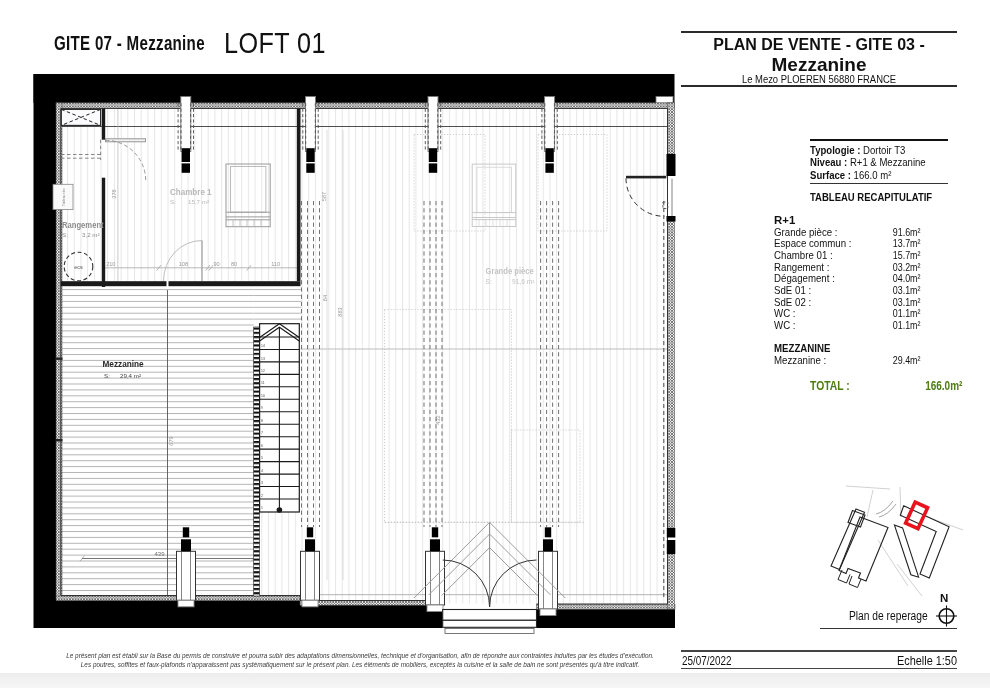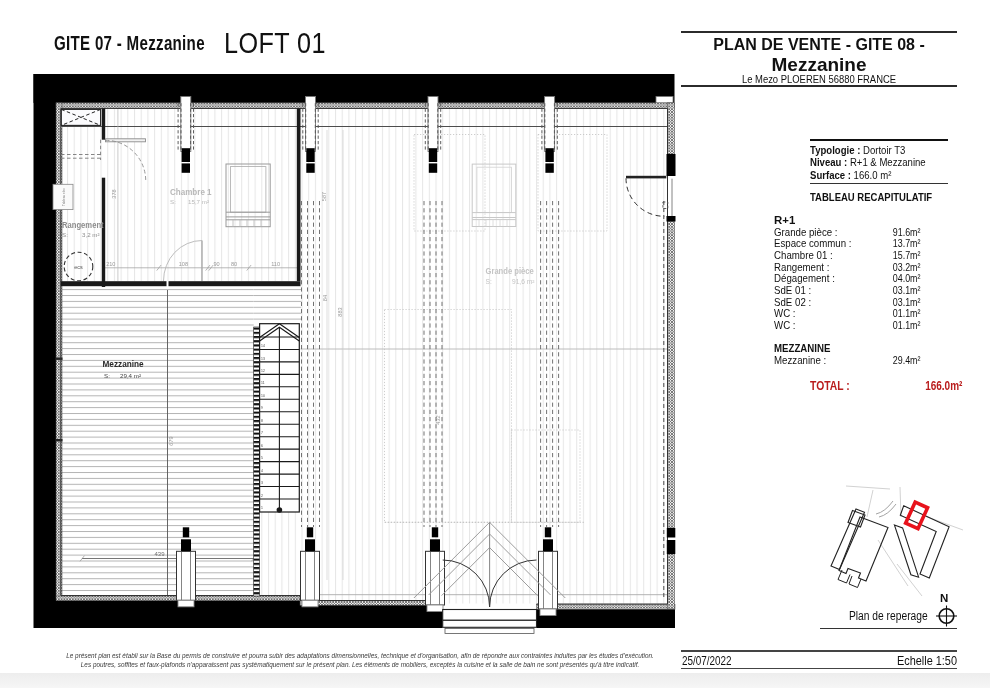--- a/index.html
+++ b/index.html
@@ -9,21 +9,21 @@
 </style>
 </head>
 <body>
 
 <div class="abs" style="left:54px;top:31px;font-size:21px;font-weight:600;letter-spacing:.4px;color:#111;transform:scaleX(.72);transform-origin:0 0;white-space:pre">GITE 07 - Mezzanine</div>
 
 <div class="abs" style="left:224px;top:26px;font-size:30px;font-weight:500;letter-spacing:.5px;color:#111;transform:scaleX(.84);transform-origin:0 0;white-space:pre">LOFT 01</div>
 
 <div class="abs" style="left:681px;top:31px;width:276px;height:2px;background:#2b2b2b"></div>
 
-<div class="abs" style="left:681px;top:36px;width:276px;text-align:center;font-size:16px;font-weight:700;color:#111">PLAN DE VENTE - GITE 08 -</div>
+<div class="abs" style="left:681px;top:36px;width:276px;text-align:center;font-size:16px;font-weight:700;color:#111">PLAN DE VENTE - GITE 03 -</div>
 <div class="abs" style="left:681px;top:54px;width:276px;text-align:center;font-size:19px;font-weight:700;color:#111">Mezzanine</div>
 
 <div class="abs" style="left:681px;top:72.5px;width:276px;text-align:center;font-size:11.5px;color:#111;transform:scaleX(.82);transform-origin:50% 0">Le Mezo PLOEREN 56880 FRANCE</div>
 
 <div class="abs" style="left:681px;top:85px;width:276px;height:2px;background:#2b2b2b"></div>
 
 <div class="abs" style="left:810px;top:139px;width:138px;height:1.6px;background:#111"></div>
 
 <div class="abs" style="left:810px;top:144px;font-size:11.4px;line-height:12.3px;color:#111;transform:scaleX(.84);transform-origin:0 0;white-space:pre"><b>Typologie :</b> Dortoir T3<br><b>Niveau :</b> R+1 &amp; Mezzanine<br><b>Surface :</b> 166.0 m²</div>
 
@@ -40,21 +40,21 @@
 <div><span style="display:inline-block;transform:scaleX(.85);transform-origin:0 50%;white-space:pre">Dégagement :</span><span style="float:right;transform:scaleX(.78);transform-origin:100% 50%">04.0m²</span></div>
 <div><span style="display:inline-block;transform:scaleX(.85);transform-origin:0 50%;white-space:pre">SdE 01 :</span><span style="float:right;transform:scaleX(.78);transform-origin:100% 50%">03.1m²</span></div>
 <div><span style="display:inline-block;transform:scaleX(.85);transform-origin:0 50%;white-space:pre">SdE 02 :</span><span style="float:right;transform:scaleX(.78);transform-origin:100% 50%">03.1m²</span></div>
 <div><span style="display:inline-block;transform:scaleX(.85);transform-origin:0 50%;white-space:pre">WC :</span><span style="float:right;transform:scaleX(.78);transform-origin:100% 50%">01.1m²</span></div>
 <div><span style="display:inline-block;transform:scaleX(.85);transform-origin:0 50%;white-space:pre">WC :</span><span style="float:right;transform:scaleX(.78);transform-origin:100% 50%">01.1m²</span></div>
 <div style="height:11.6px"></div>
 <div style="font-weight:700;transform:scaleX(.85);transform-origin:0 50%;white-space:pre">MEZZANINE</div>
 <div><span style="display:inline-block;transform:scaleX(.85);transform-origin:0 50%;white-space:pre">Mezzanine :</span><span style="float:right;transform:scaleX(.78);transform-origin:100% 50%">29.4m²</span></div>
 </div>
 
-<div class="abs" style="left:810px;top:379px;width:152px;font-size:12.2px;font-weight:700;color:#b91c1c"><span style="display:inline-block;transform:scaleX(.85);transform-origin:0 50%">TOTAL :</span><span style="float:right;transform:scaleX(.82);transform-origin:100% 50%">166.0m²</span></div>
+<div class="abs" style="left:810px;top:379px;width:152px;font-size:12.2px;font-weight:700;color:#4d7c0f"><span style="display:inline-block;transform:scaleX(.85);transform-origin:0 50%">TOTAL :</span><span style="float:right;transform:scaleX(.82);transform-origin:100% 50%">166.0m²</span></div>
 
 <div class="abs" style="left:849px;top:609px;font-size:12.5px;color:#111;transform:scaleX(.82);transform-origin:0 0;white-space:pre">Plan de reperage</div>
 
 <div class="abs" style="left:940px;top:592px;font-size:11.5px;font-weight:700;color:#111">N</div>
 
 <div class="abs" style="left:820px;top:628px;width:137px;height:1.2px;background:#333"></div>
 
 <div class="abs" style="left:681px;top:650px;width:276px;height:1.6px;background:#444"></div>
 <div class="abs" style="left:681px;top:667.6px;width:276px;height:1.6px;background:#444"></div>
 

